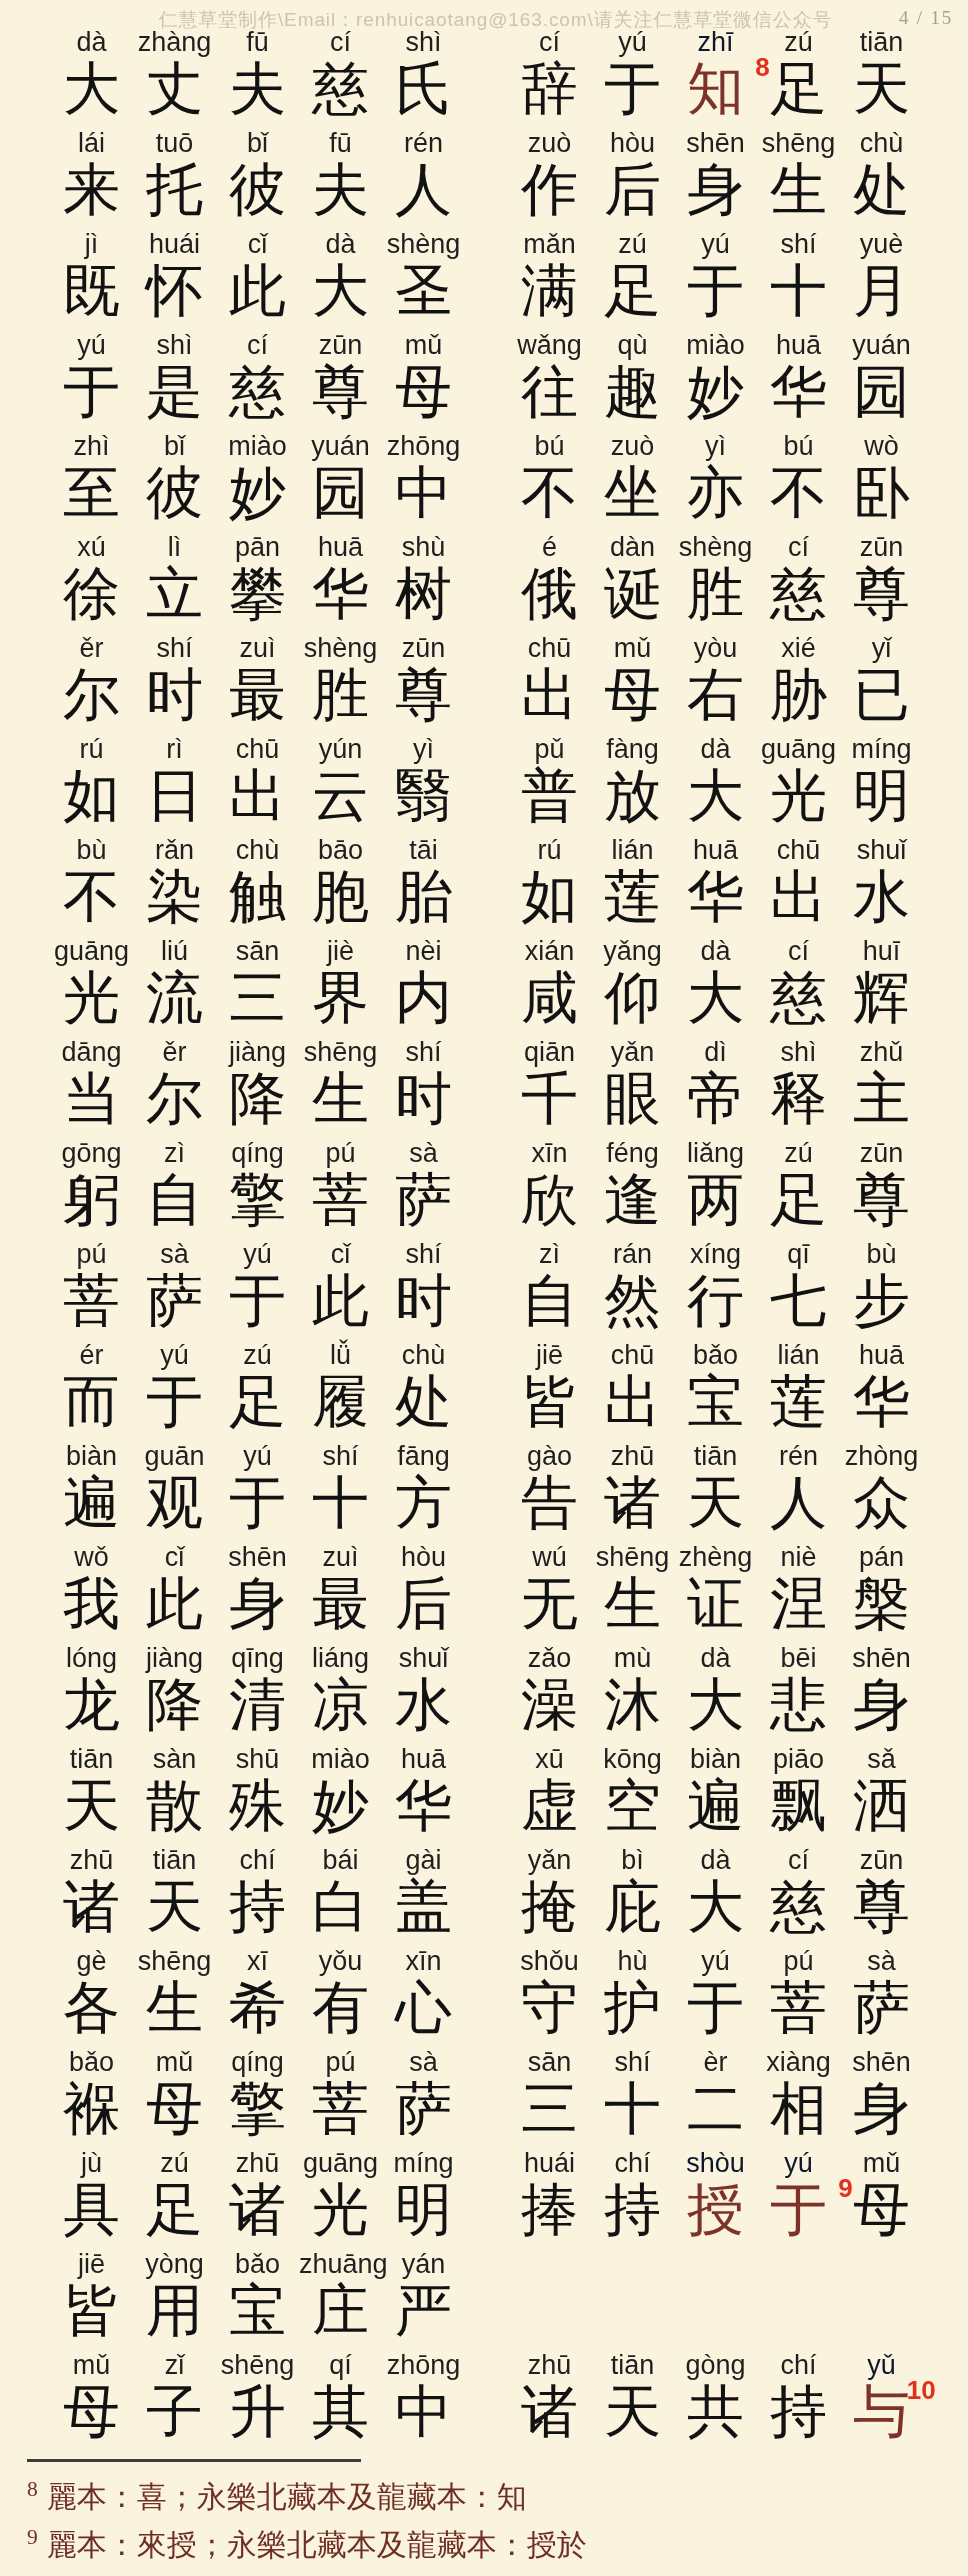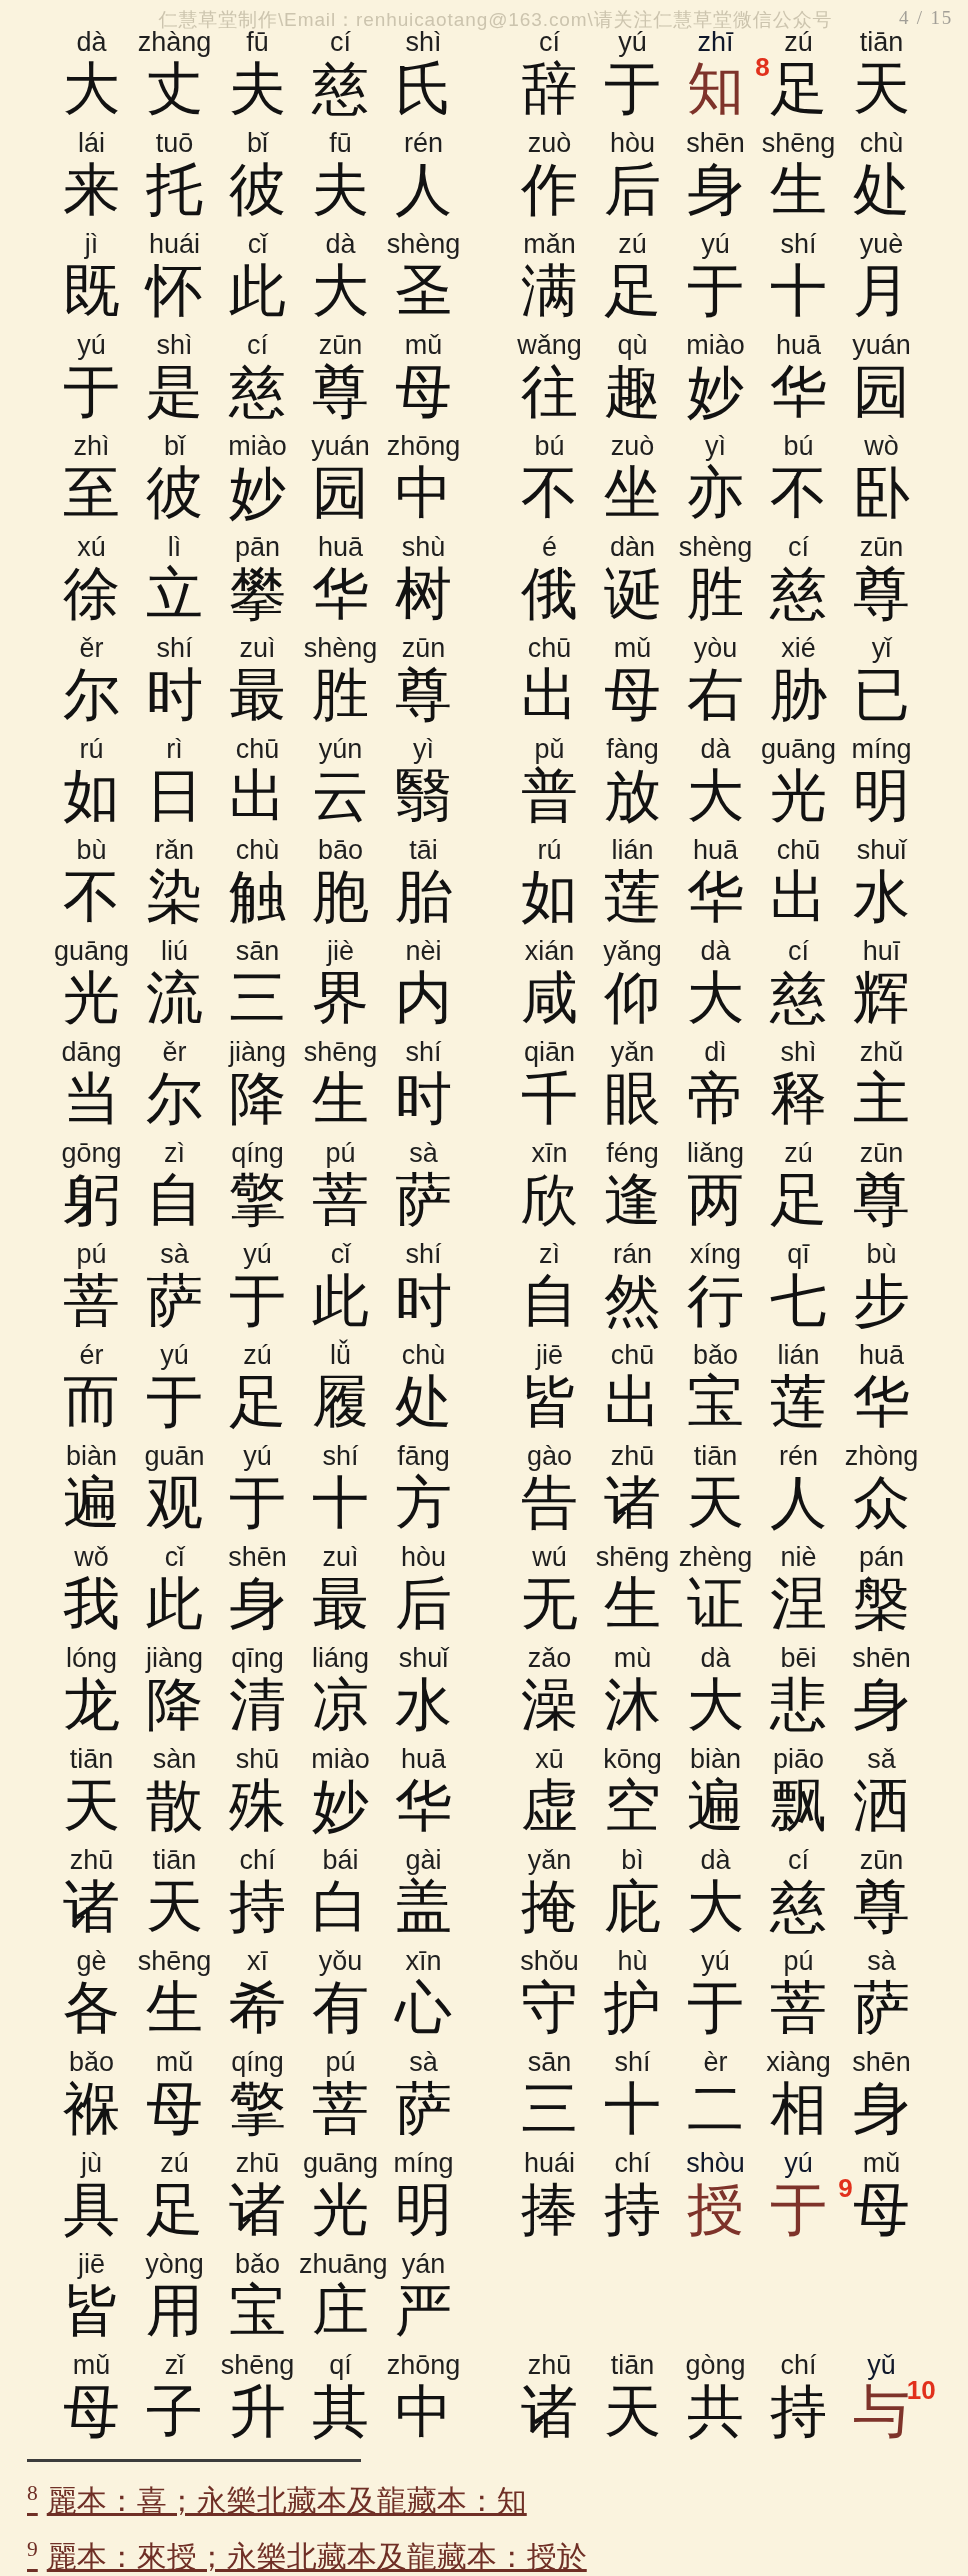--- a/index.html
+++ b/index.html
@@ -64,23 +64,22 @@
   .footnotes{
     position:absolute;left:27px;top:2459px;width:915px;
     font-family:"Liberation Serif","DejaVu Serif",serif;
     color:#6f2f26;
   }
   .fn-rule{
     width:334px;height:2.7px;background:#3c3c3c;
     margin-bottom:7.2px;
   }
   .fn-line{
-    font-size:30px;line-height:48px;
+    font-size:30px;line-height:40px;
     white-space:nowrap;
-    text-decoration:underline;
   }
   .fn-num{
     font-size:21.5px;
     vertical-align:super;
     margin-right:9px;
   }
 </style>
 </head>
 <body>
 

